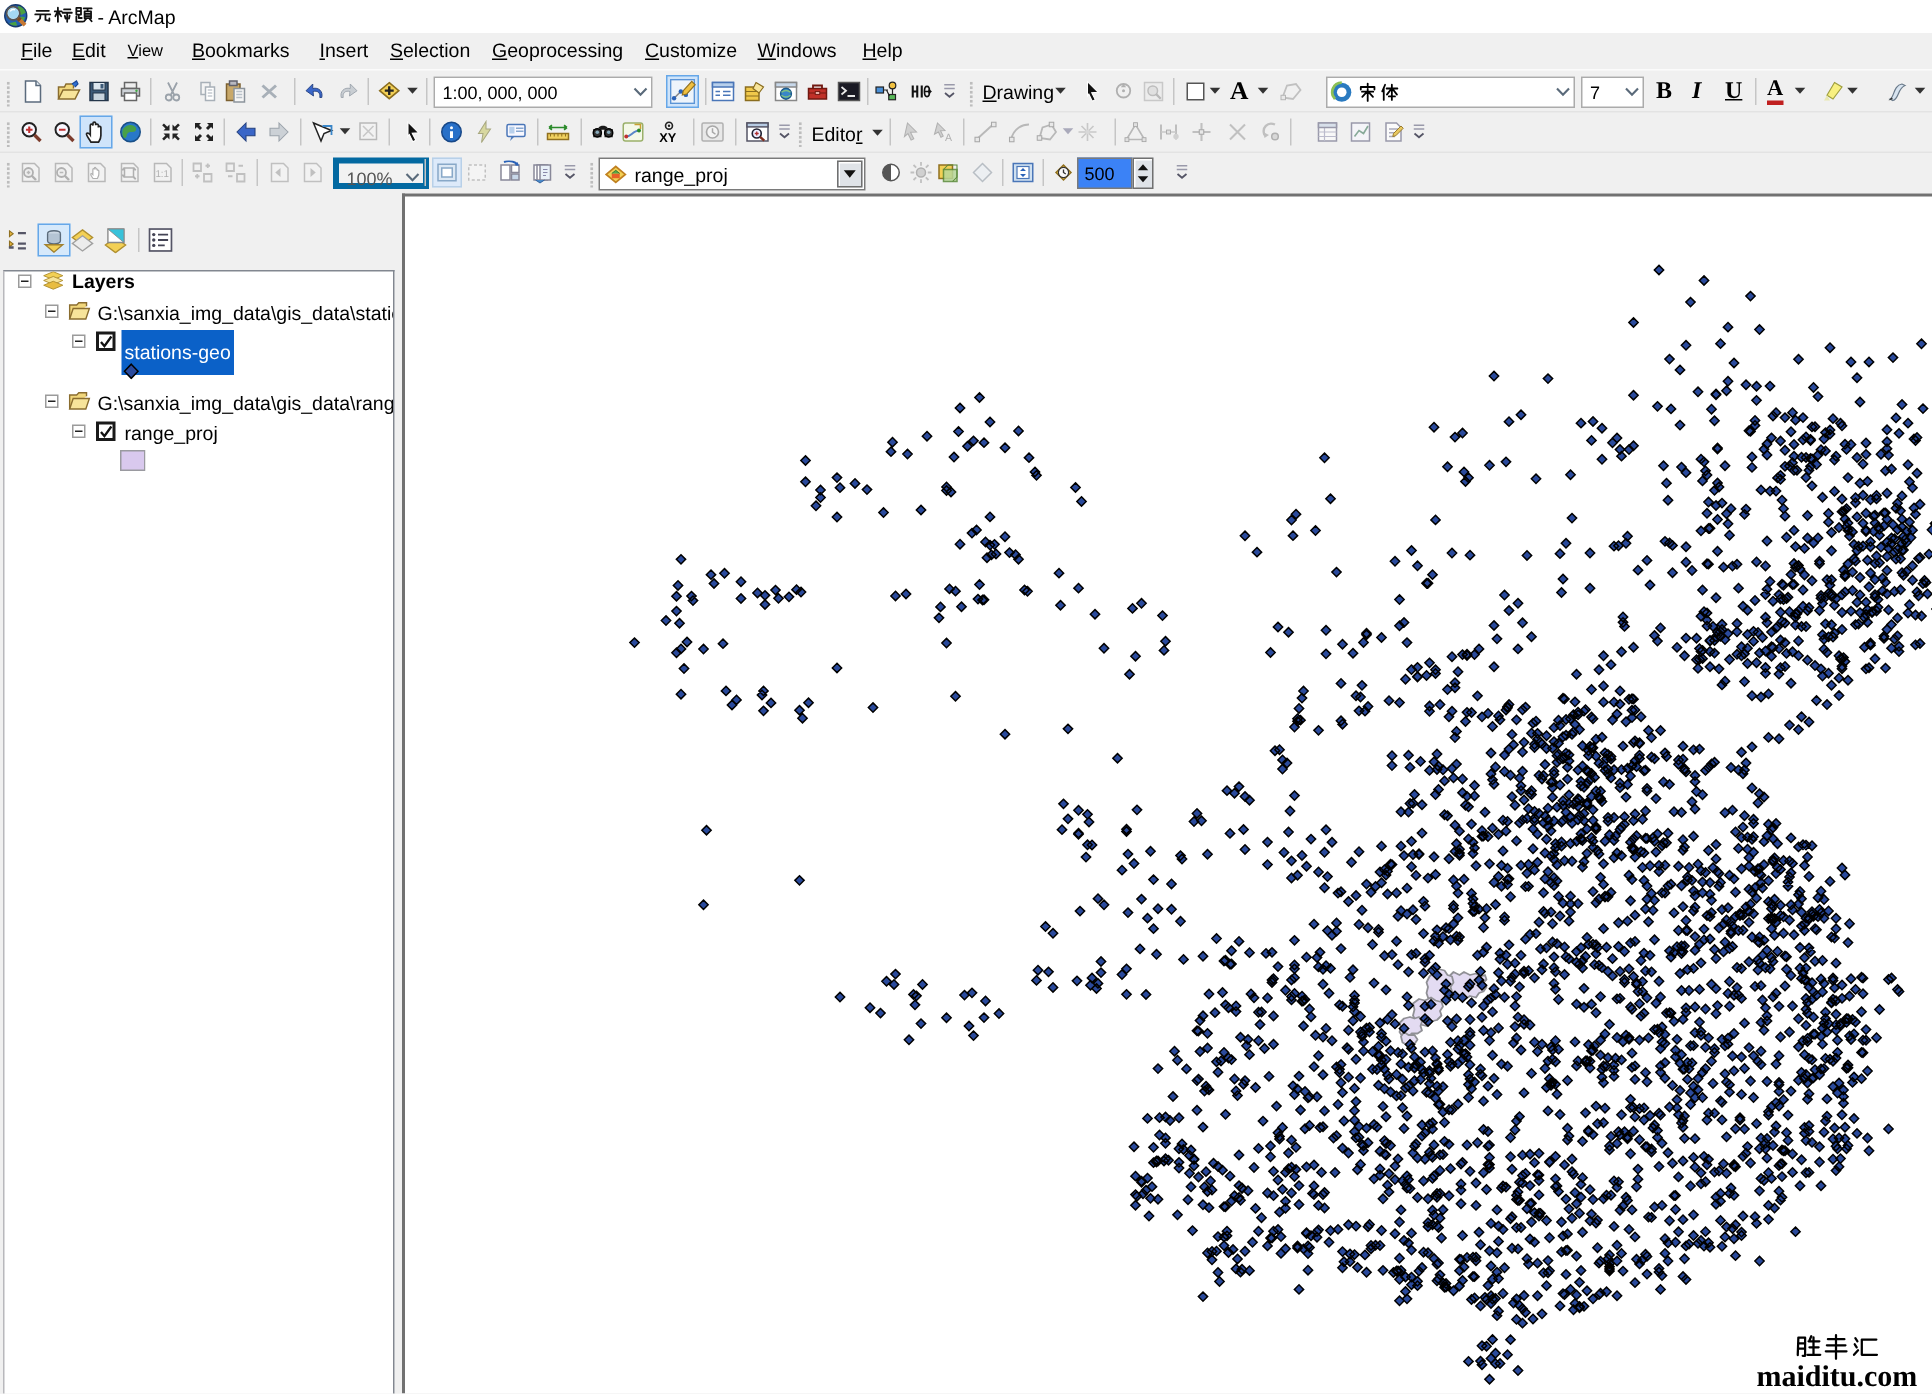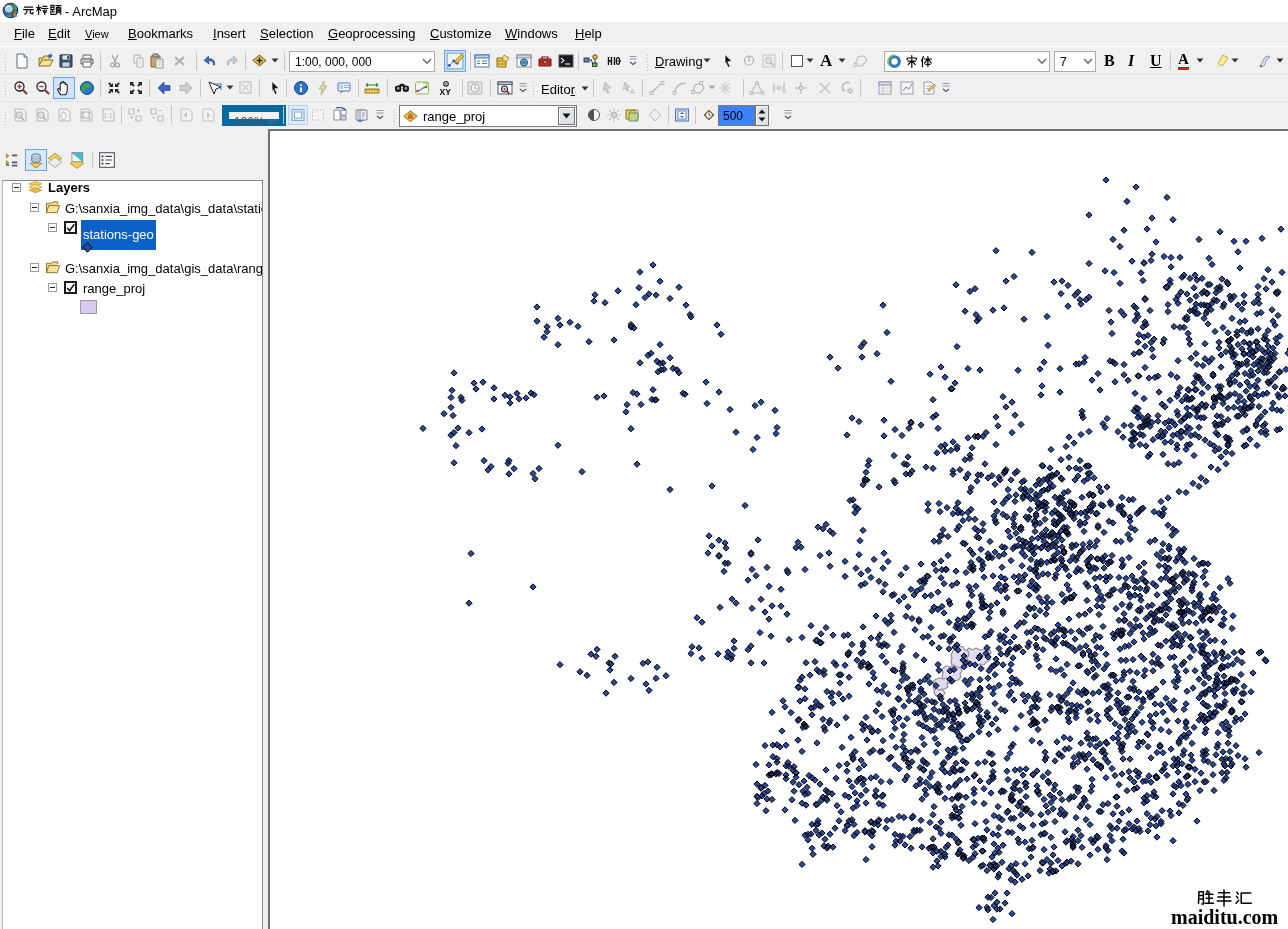--- a/index.html
+++ b/index.html
@@ -467,21 +467,21 @@
       </svg></span>
     <span style="position:absolute;left:171.0px;top:4.0px;width:1px;height:18px;background:#c5c5c5"></span>
     <span style="position:absolute;left:178.0px;top:5.0px;line-height:0;"><svg width="16" height="16" viewBox="0 0 16 16">
         <path d="M3 2h8l3 3v9H3z" fill="#f2f2f2" stroke="#c0c0c0"></path>
         <path d="M9 5L5.5 8 9 11z" fill="#c0c0c0"></path>
       </svg></span>
     <span style="position:absolute;left:200.0px;top:5.0px;line-height:0;"><svg width="16" height="16" viewBox="0 0 16 16">
         <path d="M3 2h8l3 3v9H3z" fill="#f2f2f2" stroke="#c0c0c0"></path>
         <path d="M7 5l3.5 3L7 11z" fill="#c0c0c0"></path>
       </svg></span>
-    <span style="position:absolute;left:222.0px;top:3.0px;width:64px;height:21px;background:#f2f2f2;border:7px solid #0369a1">
+    <span style="position:absolute;left:222.0px;top:3.0px;width:64px;height:21px;background:#f2f2f2;border:4px solid #0369a1">
       <span style="position:absolute;left:5px;top:3px;font-size:12px;color:#555;white-space:nowrap">100%</span>
       <span style="position:absolute;right:2px;top:6px;line-height:0"><svg width="10" height="7" viewBox="0 0 10 7">
           <path d="M1 1l4 4.2L9 1" fill="none" stroke="#5a6a7a" stroke-width="1.4"></path>
         </svg></span>
     </span>
     <span style="position:absolute;left:283.0px;top:4.0px;width:1px;height:18px;background:#c5c5c5"></span>
     <span style="position:absolute;left:288.0px;top:3.0px;line-height:0;"><span style="display:inline-block;border:1px solid #b8d0e8;background:#ddeafa;line-height:0;padding:1px"><svg width="16" height="16" viewBox="0 0 16 16">
           <rect x="2" y="2.5" width="12" height="11" fill="#dce8f4" stroke="#88a8c8"></rect>
           <rect x="4.5" y="5" width="7" height="6" fill="#fff" stroke="#88a8c8"></rect>
         </svg></span></span>

